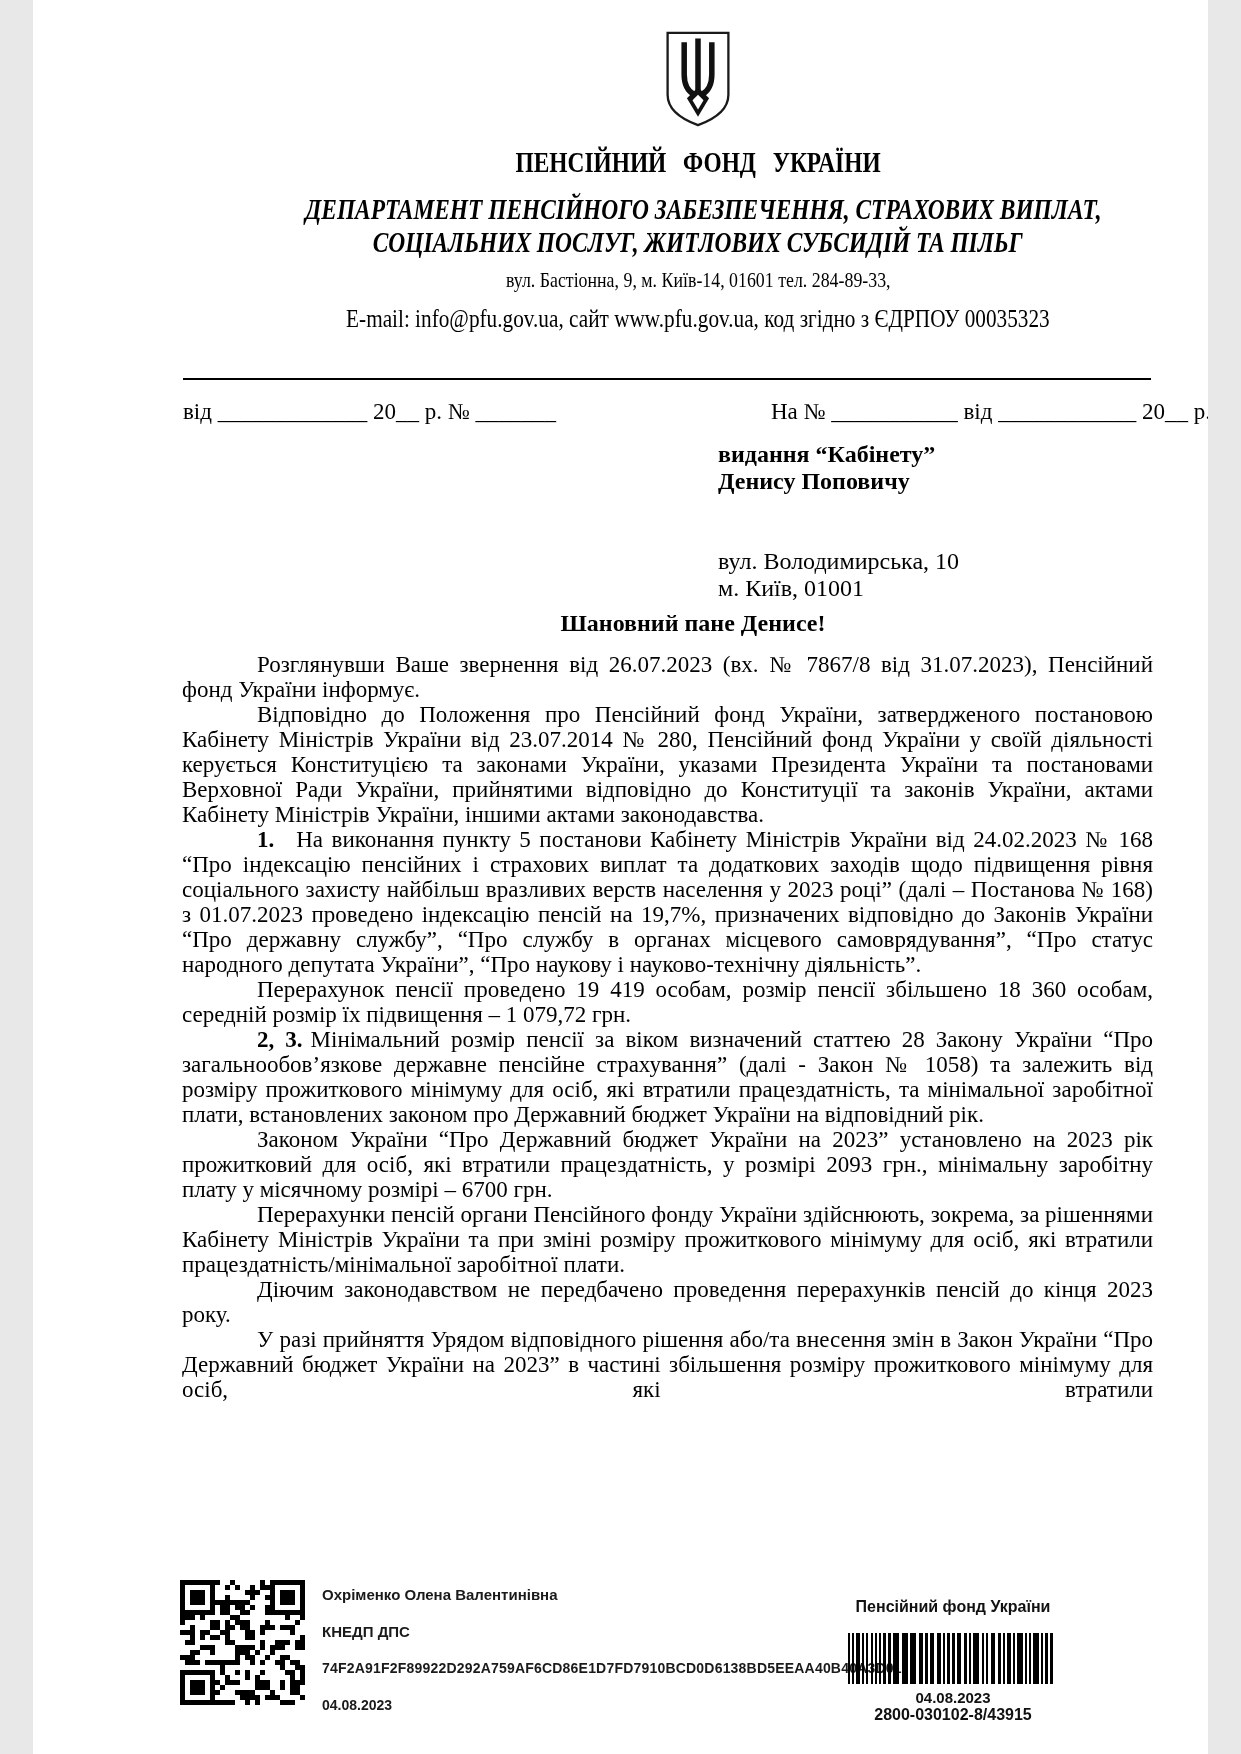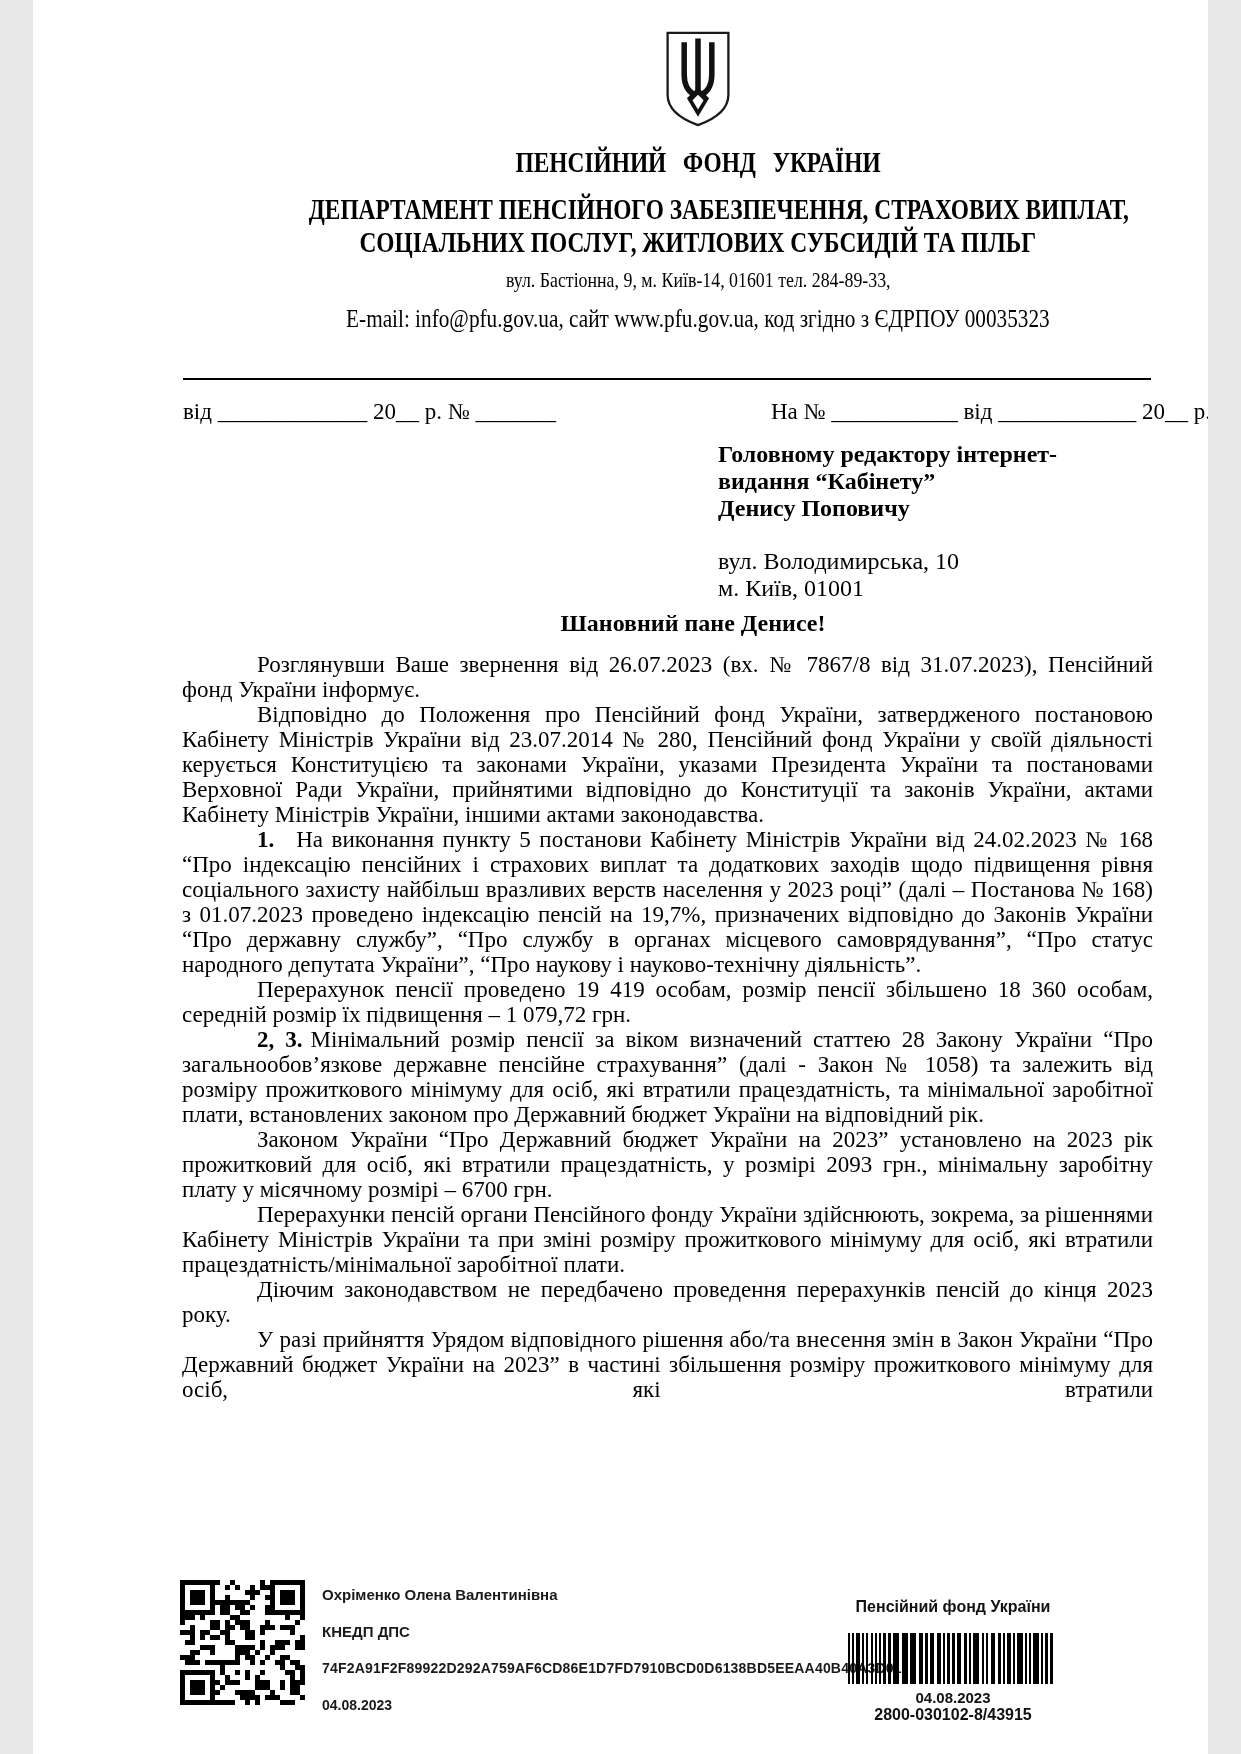--- a/index.html
+++ b/index.html
@@ -9,21 +9,21 @@
     margin:0 auto;
     background:#ffffff;
     color:#000;
     font-family:"Liberation Serif","DejaVu Serif",serif;
     overflow:hidden;
   }
   
   .letterhead{position:absolute;left:160px;top:30px;width:1010px;text-align:center;}
   .emblem-wrap{height:104px;}
   .org-name{margin-top:12px;font-size:30px;font-weight:bold;line-height:32px;white-space:nowrap;}
-  .dept{font-size:30px;font-weight:bold;line-height:33px;white-space:nowrap;}
+  .dept{font-size:30px;font-weight:bold;line-height:33px;white-space:nowrap;font-style:italic;}
   .addr-line{margin-top:7px;font-size:21px;line-height:30px;white-space:nowrap;}
   .mail-line{margin-top:9px;font-size:25px;line-height:30px;white-space:nowrap;}
   .cond{display:inline-block;transform:scaleX(0.78);transform-origin:50% 50%;white-space:nowrap;}
   .cond85{display:inline-block;transform:scaleX(0.85);transform-origin:50% 50%;white-space:nowrap;}
   .org-name .cond{word-spacing:14px;}
   .separator{position:absolute;left:150px;top:378px;width:968px;height:0;border-top:2px solid #000;}
   
   .ref-left{position:absolute;left:150px;top:399px;font-size:23px;white-space:nowrap;}
   .ref-right{position:absolute;left:738px;top:399px;font-size:23px;white-space:nowrap;}
   
@@ -78,21 +78,20 @@
     <div class="addr-line"><span class="cond85">вул. Бастіонна, 9, м. Київ-14, 01601 тел. 284-89-33,</span></div>
     <div class="mail-line"><span class="cond85">E-mail: info@pfu.gov.ua, сайт www.pfu.gov.ua,  код згідно з ЄДРПОУ 00035323</span></div>
   </div>
 
   <div class="separator"></div>
 
   <div class="ref-left">від _____________ 20__ р. № _______</div>
   <div class="ref-right">На № ___________ від ____________ 20__ р.</div>
 
   <div class="addressee">
-    <div>Головному редактору інтернет-</div>
     <div>видання “Кабінету”</div>
     <div>Денису Поповичу</div>
   </div>
   <div class="addressee-addr">
     <div>вул. Володимирська, 10</div>
     <div>м. Київ, 01001</div>
   </div>
 
   <div class="salutation">Шановний пане Денисе!</div>
 

